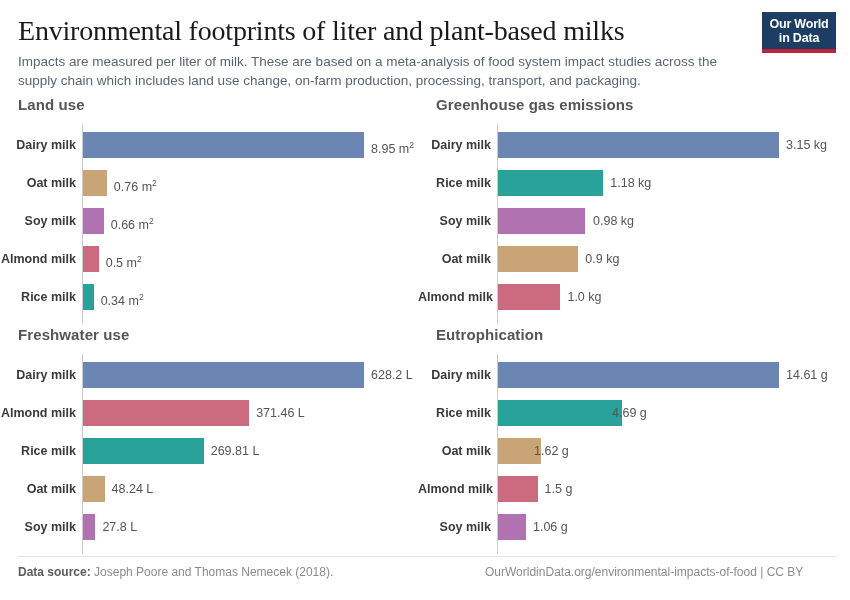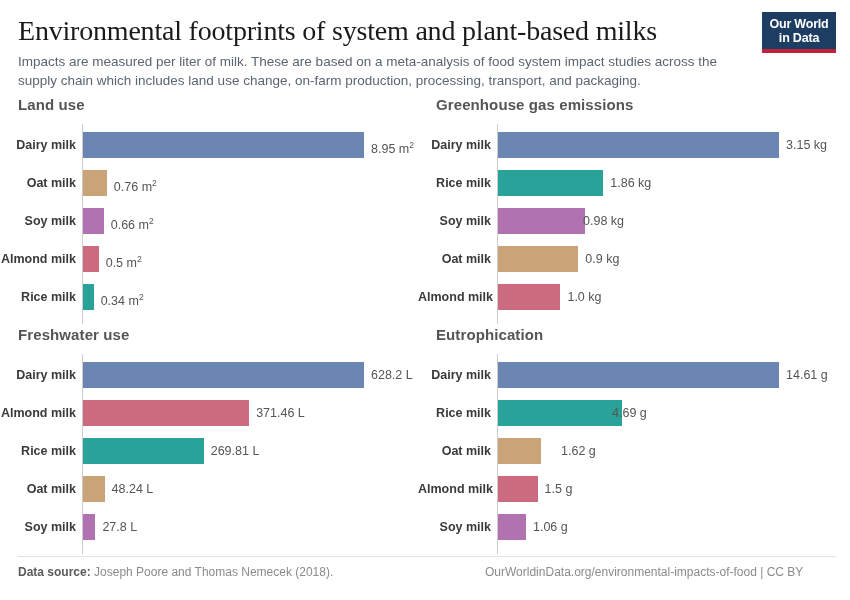--- a/index.html
+++ b/index.html
@@ -84,21 +84,21 @@
   .footer .src{position:absolute;left:0;top:0;white-space:nowrap;}
   .footer .src b{color:#5b5b5b;font-weight:700;}
   .footer .lic{position:absolute;left:467px;top:0;white-space:nowrap;}
 </style>
 </head>
 <body>
 
 <div class="page">
 
   <div class="header">
-    <h1 class="title">Environmental footprints of system and plant-based milks</h1>
+    <h1 class="title">Environmental footprints of liter and plant-based milks</h1>
     <p class="subtitle">Impacts are measured per liter of milk. These are based on a meta-analysis of food system impact studies across the supply chain which includes land use change, on-farm production, processing, transport, and packaging.</p>
     <div class="owid-logo">
       <span class="l1">Our World</span>
       <span class="l2">in Data</span>
     </div>
   </div>
 
   <div class="grid">
 
     <div class="panel p0">
@@ -138,26 +138,26 @@
       <div class="plot">
         <div class="axis"></div>
       <div class="row" style="top: 8px;">
             <div class="cat">Dairy milk</div>
             <div class="bar" title="Dairy milk: 3.15 kg" style="width: 281px; background: rgb(108, 134, 179);"></div>
             <div class="val" style="left: 368px;">3.15 kg</div>
           </div>
           <div class="row" style="top: 46px;">
             <div class="cat">Rice milk</div>
             <div class="bar" title="Rice milk: 1.18 kg" style="width: 105.263px; background: rgb(41, 162, 154);"></div>
-            <div class="val" style="left: 192.263px;">1.86 kg</div>
+            <div class="val" style="left: 192.263px;">1.18 kg</div>
           </div>
           <div class="row" style="top: 84px;">
             <div class="cat">Soy milk</div>
             <div class="bar" title="Soy milk: 0.98 kg" style="width: 87.4222px; background: rgb(176, 114, 176);"></div>
-            <div class="val" style="left: 165px;">0.98 kg</div>
+            <div class="val" style="left: 175px;">0.98 kg</div>
           </div>
           <div class="row" style="top: 122px;">
             <div class="cat">Oat milk</div>
             <div class="bar" title="Oat milk: 0.9 kg" style="width: 80.2857px; background: rgb(200, 164, 118);"></div>
             <div class="val" style="left: 167.286px;">0.9 kg</div>
           </div>
           <div class="row" style="top: 160px;">
             <div class="cat">Almond milk</div>
             <div class="bar" title="Almond milk: 0.7 kg" style="width: 62.4444px; background: rgb(204, 106, 128);"></div>
             <div class="val" style="left: 149.444px;">1.0 kg</div>
@@ -207,21 +207,21 @@
             <div class="val" style="left: 368px;">14.61 g</div>
           </div>
           <div class="row" style="top: 46px;">
             <div class="cat">Rice milk</div>
             <div class="bar" title="Rice milk: 4.69 g" style="width: 123.746px; background: rgb(41, 162, 154);"></div>
             <div class="val" style="left: 194px;">4.69 g</div>
           </div>
           <div class="row" style="top: 84px;">
             <div class="cat">Oat milk</div>
             <div class="bar" title="Oat milk: 1.62 g" style="width: 42.7437px; background: rgb(200, 164, 118);"></div>
-            <div class="val" style="left: 143px;">1.62 g</div>
+            <div class="val" style="left: 116px;">1.62 g</div>
           </div>
           <div class="row" style="top: 122px;">
             <div class="cat">Almond milk</div>
             <div class="bar" title="Almond milk: 1.5 g" style="width: 39.5775px; background: rgb(204, 106, 128);"></div>
             <div class="val" style="left: 126.577px;">1.5 g</div>
           </div>
           <div class="row" style="top: 160px;">
             <div class="cat">Soy milk</div>
             <div class="bar" title="Soy milk: 1.06 g" style="width: 27.9681px; background: rgb(176, 114, 176);"></div>
             <div class="val" style="left: 114.968px;">1.06 g</div>

